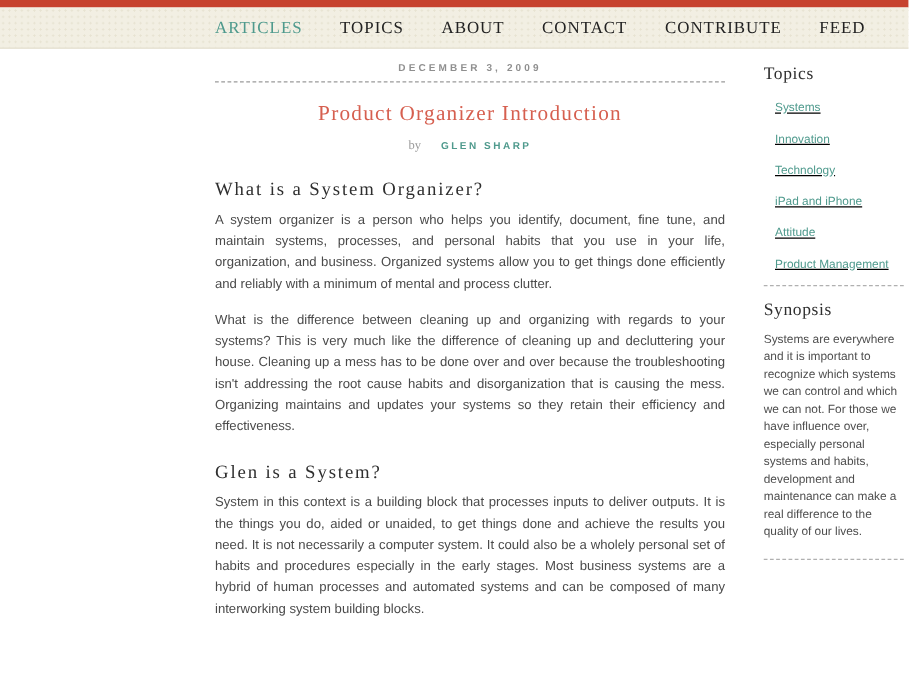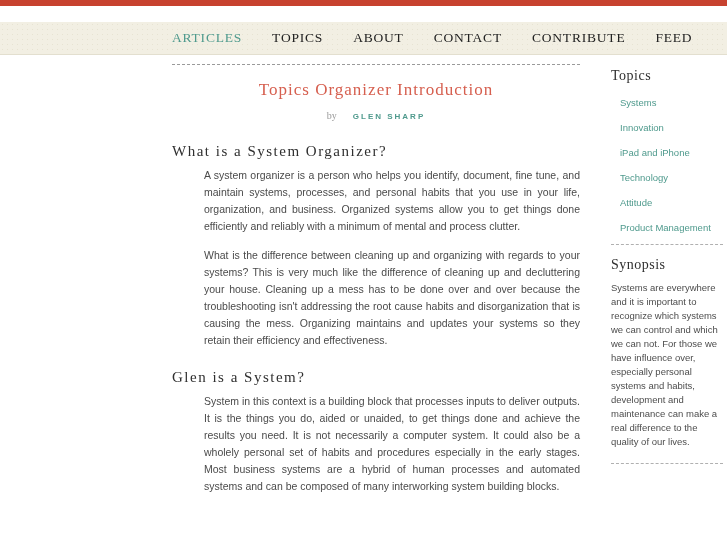--- a/index.html
+++ b/index.html
@@ -8,21 +8,21 @@
     position:relative; width:727px; height:545px; overflow:hidden;
     background:#ffffff; font-family:"Liberation Sans", sans-serif;
   }
   
   .topbar { height:6px; background:#c7422f; }
   .navbar {
     height:33px; background-color:#f2efe3;
     background-image: radial-gradient(#e7e3d2 0.8px, transparent 0.8px);
     background-size:5px 5px;
     border-bottom:1px solid #e3dfcf;
-    display:flex; align-items:center; padding-left:172px; gap:30px;margin-top:16px;
+    display:flex; align-items:center; padding-left:172px; gap:30px;
   }
   .nav-link {
     font-family:"Liberation Serif", serif; font-size:13.5px; letter-spacing:0.8px;
     color:#222222; text-decoration:none; cursor:pointer;
   }
   .nav-link.active { color:#4f9a8d; }
   
   .content { display:flex; align-items:flex-start; }
   .main-col { width:408px; margin-left:172px; padding-top:9px; }
   .side-col { width:112px; margin-left:31px; padding-top:13px; }
@@ -46,31 +46,31 @@
     text-decoration:none; cursor:pointer;
   }
   
   .section-heading {
     font-family:"Liberation Serif", serif; font-weight:normal;
     font-size:15px; letter-spacing:1.5px; color:#2f2f2f;
     margin:20px 0 7px;
   }
   .body-p {
     font-size:10.5px; line-height:17px; color:#4a4a4a;
-    text-align:justify; margin-bottom:12px;margin-left:32px;
+    text-align:justify; margin-bottom:12px;
   }
   .body-p a, .text-link {
     color:#4f9a8d; text-decoration:underline; cursor:pointer;
   }
   
   .side-heading {
     font-family:"Liberation Serif", serif; font-weight:normal;
     font-size:14px; letter-spacing:0.5px; color:#2f2f2f; margin-bottom:8px;
   }
-  .topic-list { list-style:none; padding-left:9px; margin-bottom:9px; }
+  .topic-list { list-style:none; padding-left:9px; margin-bottom:9px;text-decoration:underline; }
   .topic-list li { margin-bottom:7px; }
   .topic-list a {
     font-size:9.5px; color:#4f9a8d; text-decoration:none; cursor:pointer;
   }
   .side-rule { border:0; border-top:1px dashed #b0b0b0; margin:4px 0 12px; }
   .synopsis-text { font-size:9.5px; line-height:14px; color:#4d4d4d; }
   .side-rule.bottom { margin-top:14px; }
 </style>
 </head>
 <body>
@@ -84,42 +84,43 @@
     <a class="nav-link">TOPICS</a>
     <a class="nav-link">ABOUT</a>
     <a class="nav-link">CONTACT</a>
     <a class="nav-link">CONTRIBUTE</a>
     <a class="nav-link">FEED</a>
   </div>
 
   <div class="content">
 
     <div class="main-col">
+      <div class="date">DECEMBER 3, 2009</div>
       <hr class="dash-rule">
-      <h1 class="title">Topics Organizer Introduction</h1>
+      <h1 class="title">Product Organizer Introduction</h1>
       <div class="byline">
         <span class="by">by</span><a class="author">GLEN SHARP</a>
       </div>
 
       <h2 class="section-heading">What is a System Organizer?</h2>
       <p class="body-p">A system organizer is a person who helps you identify, document, fine tune, and maintain systems, processes, and personal habits that you use in your life, organization, and business. Organized systems allow you to get things done efficiently and reliably with a minimum of mental and process clutter.</p>
       <p class="body-p">What is the difference between cleaning up and organizing with regards to your systems? This is very much like the difference of cleaning up and decluttering your house. Cleaning up a mess has to be done over and over because the troubleshooting isn't addressing the root cause habits and disorganization that is causing the mess. Organizing maintains and updates your systems so they retain their efficiency and effectiveness.</p>
 
       <h2 class="section-heading">Glen is a System?</h2>
       <p class="body-p">System in this context is a building block that processes inputs to deliver outputs. It is the things you do, aided or unaided, to get things done and achieve the results you need. It is not necessarily a computer system. It could also be a wholely personal set of habits and procedures especially in the early stages. Most business systems are a hybrid of human processes and automated systems and can be composed of many interworking system building blocks.</p>
 
     </div>
 
     <div class="side-col">
       <h3 class="side-heading">Topics</h3>
       <ul class="topic-list">
         <li><a>Systems</a></li>
         <li><a>Innovation</a></li>
+        <li><a>Technology</a></li>
         <li><a>iPad and iPhone</a></li>
-        <li><a>Technology</a></li>
         <li><a>Attitude</a></li>
         <li><a>Product Management</a></li>
       </ul>
       <hr class="side-rule">
       <h3 class="side-heading">Synopsis</h3>
       <p class="synopsis-text">Systems are everywhere and it is important to recognize which systems we can control and which we can not. For those we have influence over, especially personal systems and habits, development and maintenance can make a real difference to the quality of our lives.</p>
       <hr class="side-rule bottom">
     </div>
 
   </div>

